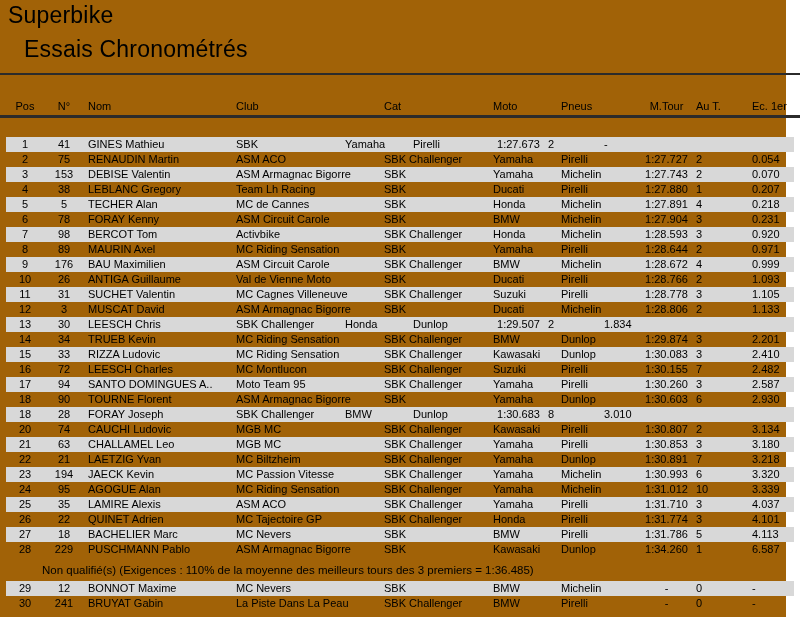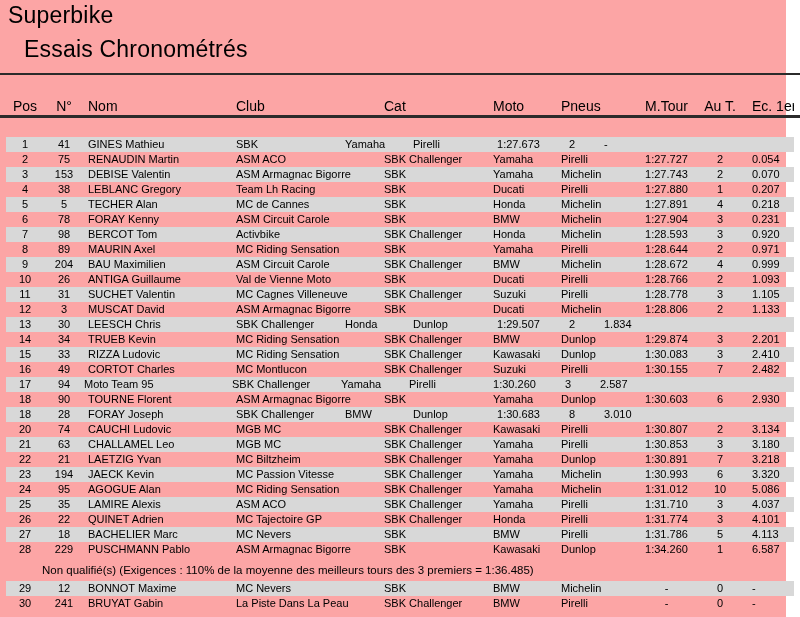--- a/index.html
+++ b/index.html
@@ -9,21 +9,21 @@
     width: 800px;
     height: 617px;
     overflow: hidden;
     font-family: "Liberation Sans", "DejaVu Sans", sans-serif;
     color: #000;
   }
   .page {
     position: relative;
     width: 786px;
     height: 617px;
-    background: #fca5a5;
+    background: #a16207;
   }
   .title {
     position: absolute;
     left: 8px;
     top: 2px;
     font-size: 23px;
     letter-spacing: 0.2px;
   }
   .subtitle {
     position: absolute;
@@ -39,21 +39,21 @@
     background: #2b2b2b;
   }
   .rule-top { top: 73px; height: 2px; }
   .rule-header { top: 115px; height: 3px; }
   .thead {
     position: absolute;
     top: 99px;
     left: 6px;
     width: 788px;
     display: flex;
-    font-size: 14px;
+    font-size: 11px;
     line-height: 14px;
   }
   .rows {
     position: absolute;
     top: 137px;
     left: 6px;
     width: 788px;
   }
   .nq-rows {
     position: absolute;
@@ -74,21 +74,21 @@
     overflow: hidden;
   }
   .c-pos   { width: 38px;  text-align: center; }
   .c-num   { width: 40px;  text-align: center; }
   .c-nom   { width: 152px; padding-left: 4px; }
   .c-club  { width: 148px; }
   .c-cat   { width: 109px; }
   .c-moto  { width: 68px; }
   .c-pneus { width: 76px; }
   .c-mtour { width: 59px;  text-align: center; }
-  .c-aut   { width: 48px;  text-align: center; }
+  .c-aut   { width: 48px;  }
   .c-ec    { width: 50px;  padding-left: 8px; }
   .nq-note {
     position: absolute;
     top: 564px;
     left: 2px;
     font-size: 11.5px;
     padding-left: 40px;
   }
 </style>
 </head>
@@ -202,21 +202,21 @@
         <div class="cell c-club">MC Riding Sensation</div>
         <div class="cell c-cat">SBK</div>
         <div class="cell c-moto">Yamaha</div>
         <div class="cell c-pneus">Pirelli</div>
         <div class="cell c-mtour">1:28.644</div>
         <div class="cell c-aut">2</div>
         <div class="cell c-ec">0.971</div>
       </div>
       <div class="row alt">
         <div class="cell c-pos">9</div>
-        <div class="cell c-num">204</div>
+        <div class="cell c-num">176</div>
         <div class="cell c-nom">BAU Maximilien</div>
         <div class="cell c-club">ASM Circuit Carole</div>
         <div class="cell c-cat">SBK Challenger</div>
         <div class="cell c-moto">BMW</div>
         <div class="cell c-pneus">Michelin</div>
         <div class="cell c-mtour">1:28.672</div>
         <div class="cell c-aut">4</div>
         <div class="cell c-ec">0.999</div>
       </div>
       <div class="row">
@@ -285,33 +285,34 @@
         <div class="cell c-club">MC Riding Sensation</div>
         <div class="cell c-cat">SBK Challenger</div>
         <div class="cell c-moto">Kawasaki</div>
         <div class="cell c-pneus">Dunlop</div>
         <div class="cell c-mtour">1:30.083</div>
         <div class="cell c-aut">3</div>
         <div class="cell c-ec">2.410</div>
       </div>
       <div class="row">
         <div class="cell c-pos">16</div>
-        <div class="cell c-num">49</div>
-        <div class="cell c-nom">CORTOT Charles</div>
+        <div class="cell c-num">72</div>
+        <div class="cell c-nom">LEESCH Charles</div>
         <div class="cell c-club">MC Montlucon</div>
         <div class="cell c-cat">SBK Challenger</div>
         <div class="cell c-moto">Suzuki</div>
         <div class="cell c-pneus">Pirelli</div>
         <div class="cell c-mtour">1:30.155</div>
         <div class="cell c-aut">7</div>
         <div class="cell c-ec">2.482</div>
       </div>
       <div class="row alt">
         <div class="cell c-pos">17</div>
         <div class="cell c-num">94</div>
+        <div class="cell c-nom">SANTO DOMINGUES A..</div>
         <div class="cell c-club">Moto Team 95</div>
         <div class="cell c-cat">SBK Challenger</div>
         <div class="cell c-moto">Yamaha</div>
         <div class="cell c-pneus">Pirelli</div>
         <div class="cell c-mtour">1:30.260</div>
         <div class="cell c-aut">3</div>
         <div class="cell c-ec">2.587</div>
       </div>
       <div class="row">
         <div class="cell c-pos">18</div>
@@ -387,21 +388,21 @@
       <div class="row">
         <div class="cell c-pos">24</div>
         <div class="cell c-num">95</div>
         <div class="cell c-nom">AGOGUE Alan</div>
         <div class="cell c-club">MC Riding Sensation</div>
         <div class="cell c-cat">SBK Challenger</div>
         <div class="cell c-moto">Yamaha</div>
         <div class="cell c-pneus">Michelin</div>
         <div class="cell c-mtour">1:31.012</div>
         <div class="cell c-aut">10</div>
-        <div class="cell c-ec">5.086</div>
+        <div class="cell c-ec">3.339</div>
       </div>
       <div class="row alt">
         <div class="cell c-pos">25</div>
         <div class="cell c-num">35</div>
         <div class="cell c-nom">LAMIRE Alexis</div>
         <div class="cell c-club">ASM ACO</div>
         <div class="cell c-cat">SBK Challenger</div>
         <div class="cell c-moto">Yamaha</div>
         <div class="cell c-pneus">Pirelli</div>
         <div class="cell c-mtour">1:31.710</div>

